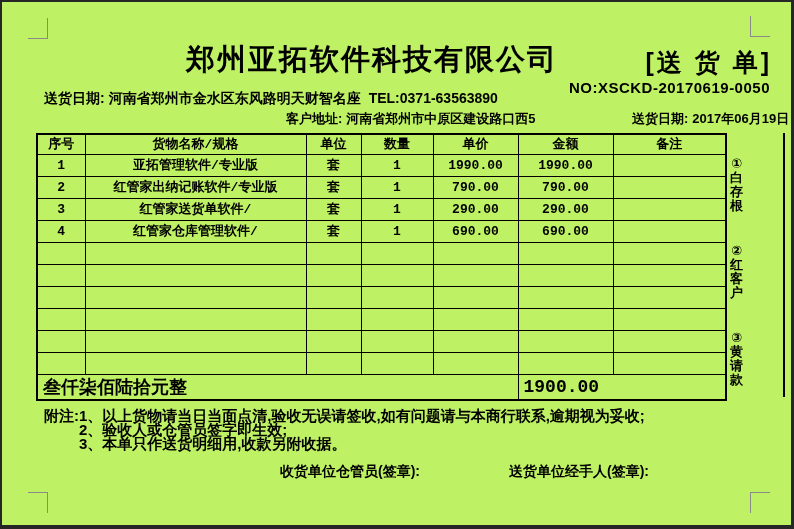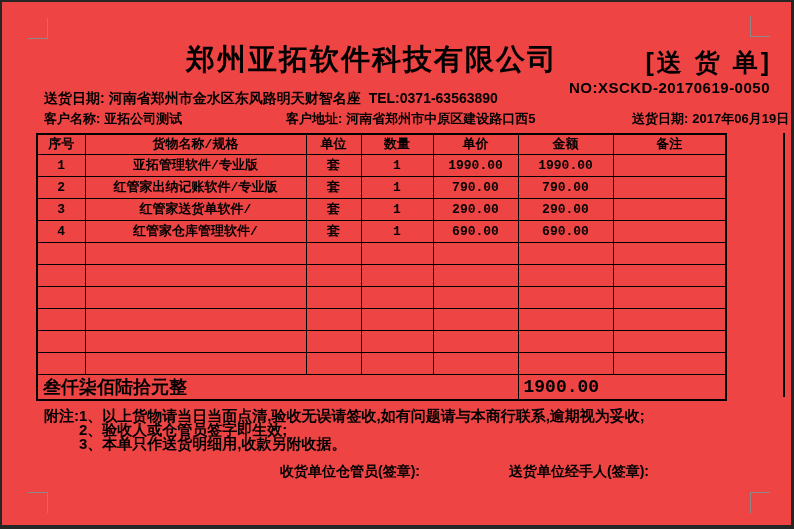--- a/index.html
+++ b/index.html
@@ -1,18 +1,18 @@
 <!DOCTYPE html>
 <html><head>
 <meta charset="utf-8">
 <style>
   * { margin:0; padding:0; box-sizing:border-box; }
   html,body { width:794px; height:529px; background:#e8e8e8; }
   .page {
-    position:relative; width:794px; height:529px; background:#ef4444;
+    position:relative; width:794px; height:529px; background:#bef264;
     border:2px solid #262626; border-right-width:3px; border-bottom-width:4px;
     overflow:hidden; color:#000;
     font-family:"Liberation Sans","DejaVu Sans",sans-serif; font-weight:bold;
   }
   
   .crop { position:absolute; width:20px; height:21px; }
   .crop.tl { left:26px; top:16px;  border-right:1px solid #8a8a8a; border-bottom:1px solid #8a8a8a; }
   .crop.tr { left:748px; top:14px; border-left:1px solid #8a8a8a;  border-bottom:1px solid #8a8a8a; }
   .crop.bl { left:26px; top:490px; border-right:1px solid #8a8a8a; border-top:1px solid #8a8a8a; }
   .crop.br { left:748px; top:490px; border-left:1px solid #8a8a8a;  border-top:1px solid #8a8a8a; }
@@ -73,23 +73,20 @@
 
   <div class="company-title">郑州亚拓软件科技有限公司</div>
   <div class="doc-type">[送 货 单]</div>
   <div class="doc-no">NO:XSCKD-20170619-0050</div>
 
   <div class="supplier-line">
     <span class="lbl">送货日期:</span><span class="val">河南省郑州市金水区东风路明天财智名座</span><span class="tel">TEL:0371-63563890</span>
   </div>
 
   <div class="customer-line">
-    <span class="seg seg-name">
-      <span>客户名称:</span><span class="val">亚拓公司测试</span>
-    </span>
     <span class="seg seg-addr">
       <span>客户地址:</span><span class="val">河南省郑州市中原区建设路口西5</span>
     </span>
     <span class="seg seg-date">
       <span>送货日期:</span><span class="val">2017年06月19日</span>
     </span>
   </div>
 
   <table class="goods">
     <colgroup>
@@ -215,20 +212,25 @@
         </tr>
       </tbody>
     <tbody>
       <tr class="total-row">
         <td colspan="5">叁仟柒佰陆拾元整</td>
         <td colspan="2">1900.00</td>
       </tr>
     </tbody>
   </table>
 
+  <div class="copies">
+    <div class="copy-item">①白存根</div>
+    <div class="copy-item">②红客户</div>
+    <div class="copy-item">③黄请款</div>
+  </div>
   <div class="copies-rule"></div>
 
   <div class="notes">
     <span class="notes-label">附注:</span>
     <div class="notes-items">
       <div>1、以上货物请当日当面点清,验收无误请签收,如有问题请与本商行联系,逾期视为妥收;</div>
       <div>2、验收人或仓管员签字即生效;</div>
       <div>3、本单只作送货明细用,收款另附收据。</div>
     </div>
   </div>

